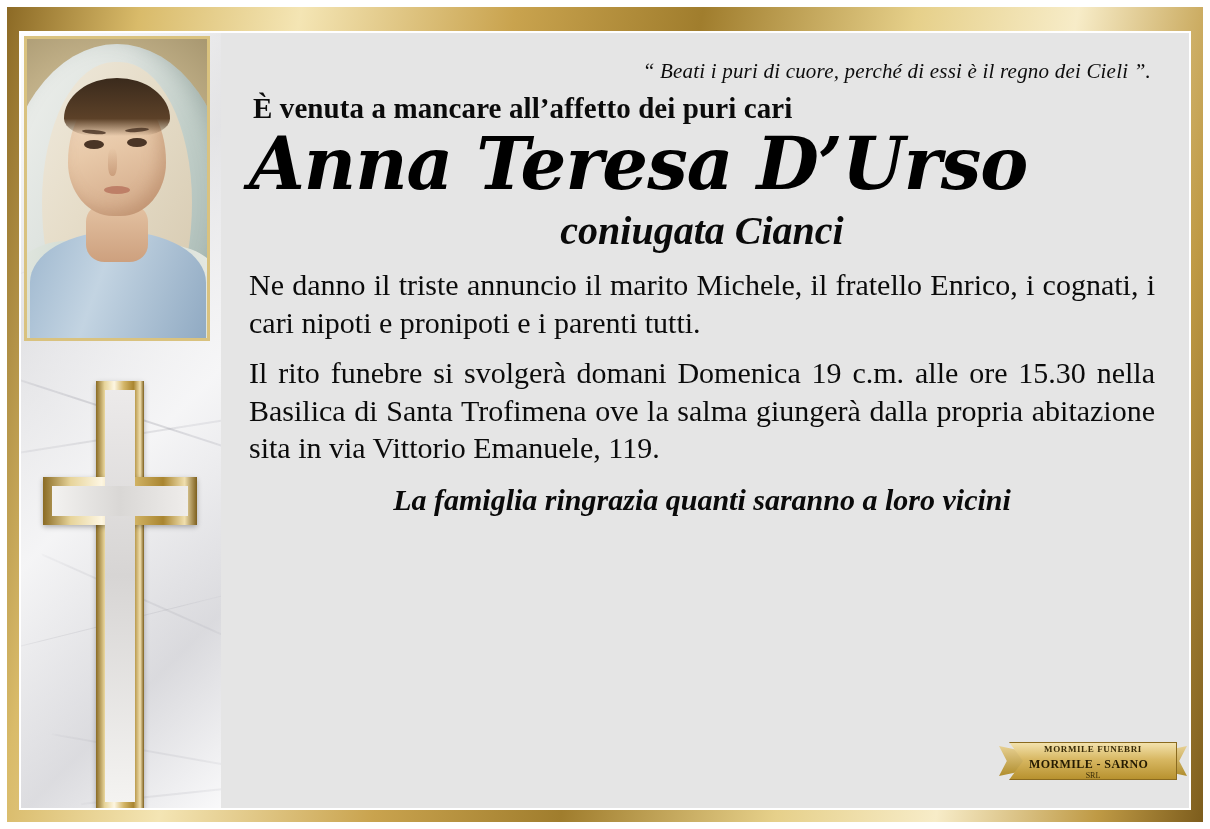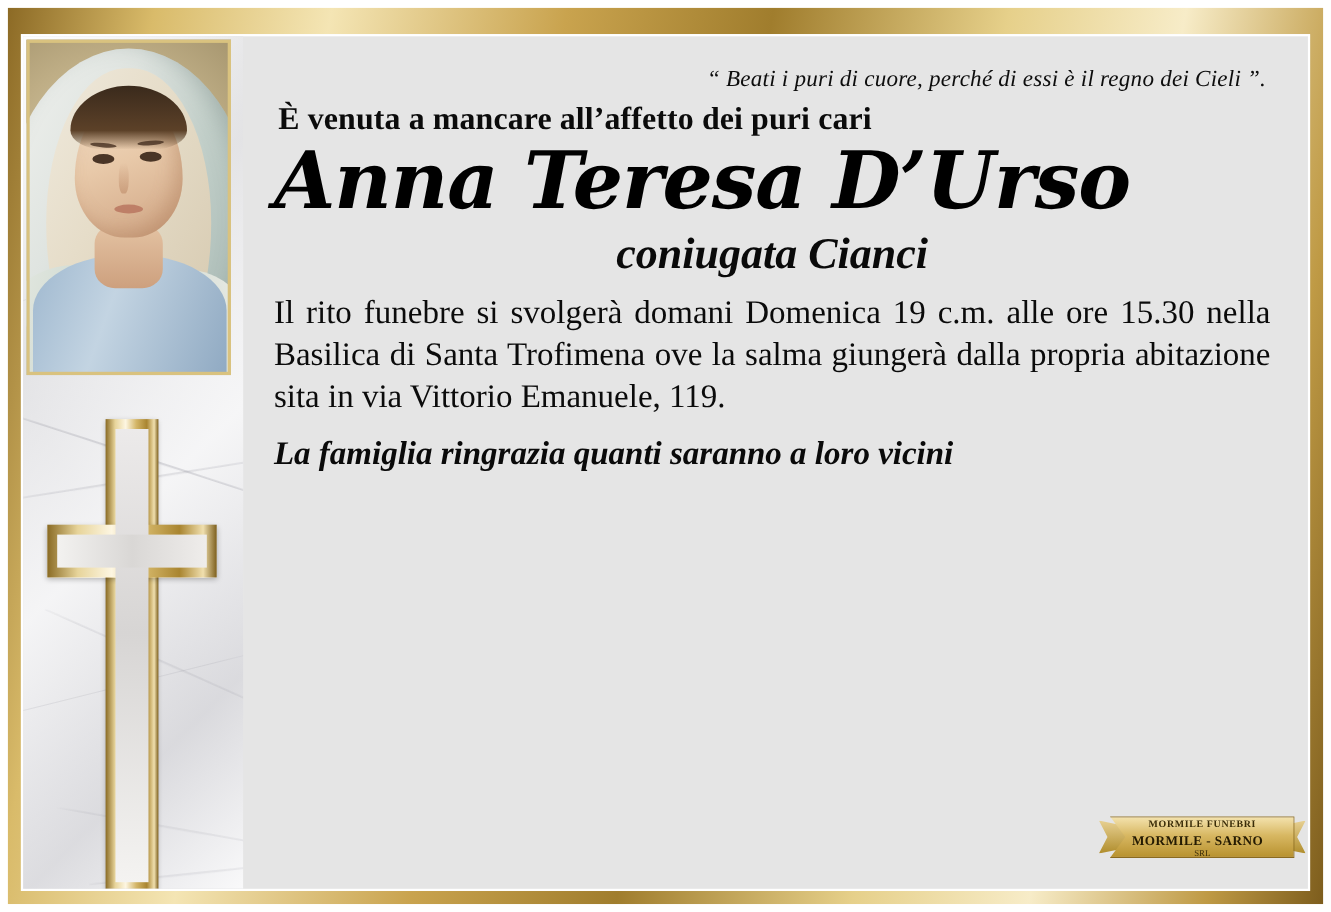--- a/index.html
+++ b/index.html
@@ -259,20 +259,21 @@
     line-height: 1.26;
     color: #0b0b0b;
     text-align: justify;
     margin-top: 12px;
   }
   .body-par.center-ish { text-align: justify; }
   .thanks-line {
     font-weight: bold;
     font-style: italic;
     font-size: 30px;
+    text-align: center;
     color: #0a0a0a;
     margin-top: 16px;
   }
   .place-date {
     font-weight: bold;
     font-style: italic;
     font-size: 25px;
     color: #0a0a0a;
     margin-top: 14px;
     margin-left: 2px;
@@ -380,20 +381,21 @@
         <div class="vert-in"></div>
         <div class="horiz-in"></div>
       </div>
     </div>
 
     <div class="content">
       <div class="epigraph">“ Beati i puri di cuore, perché di essi è il regno dei Cieli ”.</div>
       <div class="announce-line">È venuta a mancare all’affetto dei puri cari</div>
       <div class="deceased-name">Anna Teresa D’Urso</div>
       <div class="spouse-line">coniugata Cianci</div>
+      <div class="body-par">Ne danno il triste annuncio il marito Michele, il fratello Enrico, i cognati, i cari nipoti e pronipoti e i parenti tutti.</div>
       <div class="body-par center-ish">Il rito funebre si svolgerà domani Domenica 19 c.m. alle ore 15.30 nella Basilica di Santa Trofimena ove la salma giungerà dalla propria abitazione sita in via Vittorio Emanuele, 119.</div>
       <div class="thanks-line">La famiglia ringrazia quanti saranno a loro vicini</div>
     </div>
 
     <div class="seal">
       <div class="ribbon-tail-l"></div>
       <div class="ribbon-tail-r"></div>
       <div class="ribbon"></div>
       <div class="seal-top">MORMILE FUNEBRI</div>
       <div class="seal-main">MORMILE - SARNO</div>

